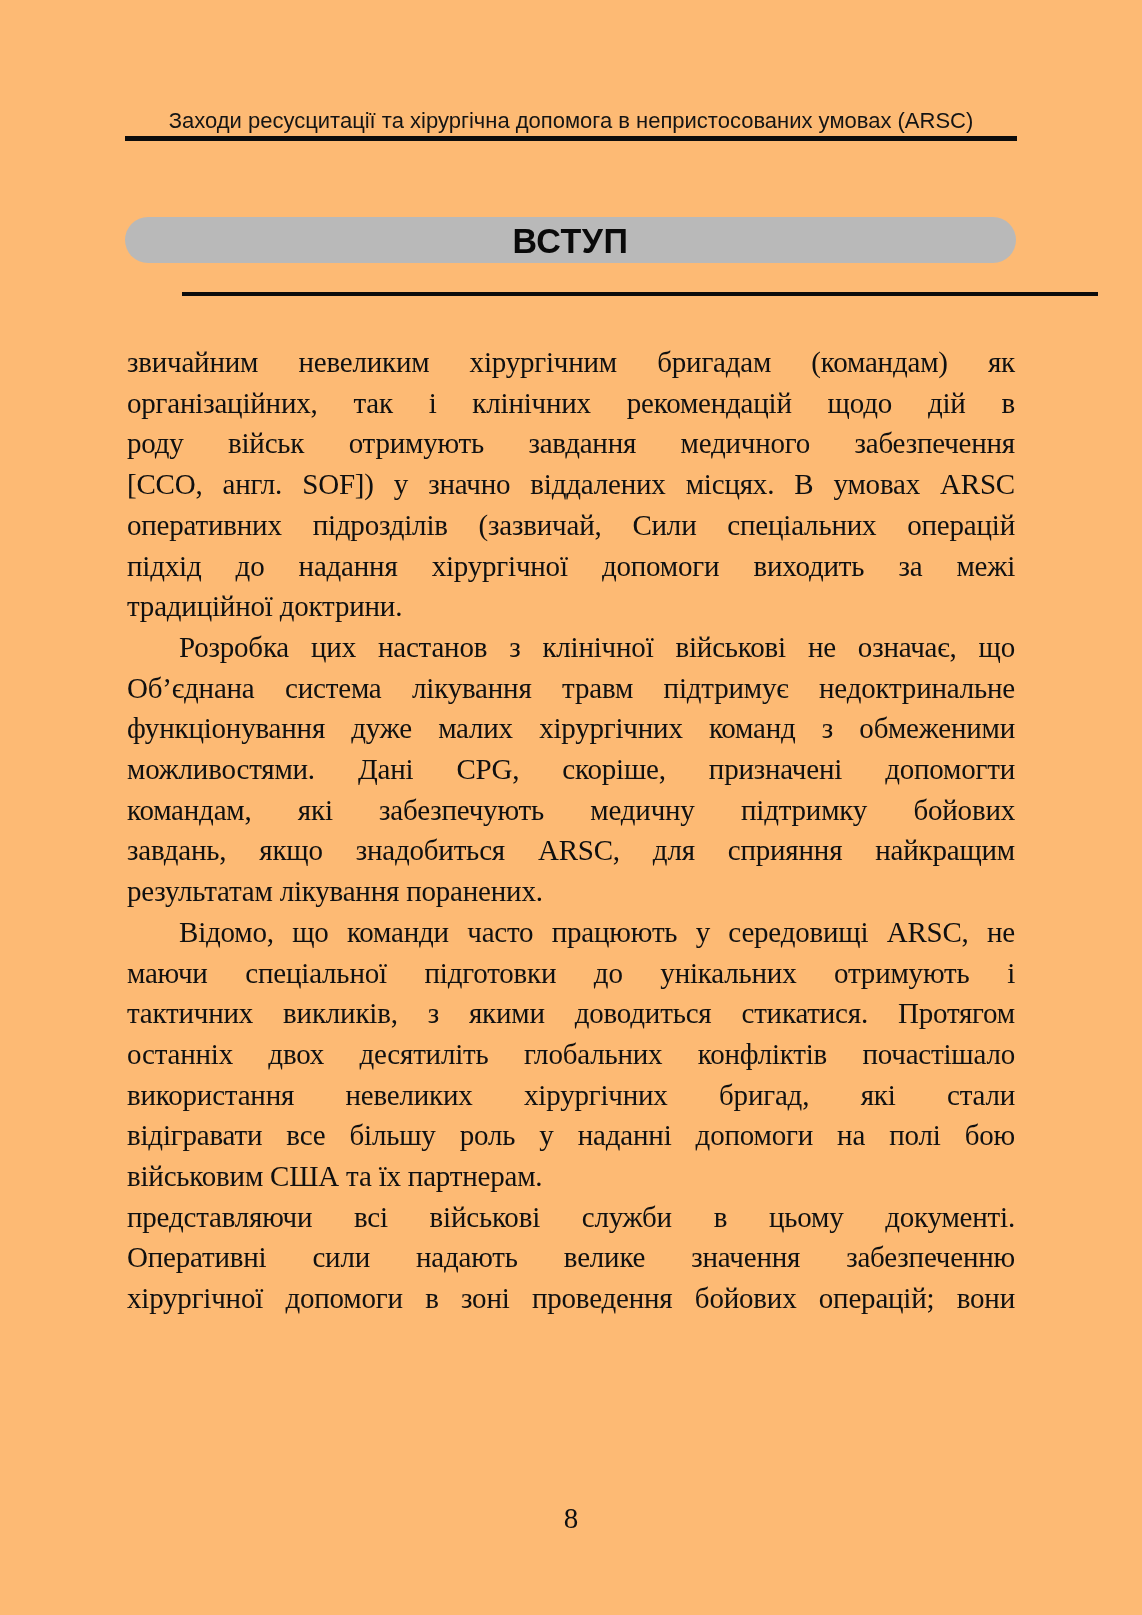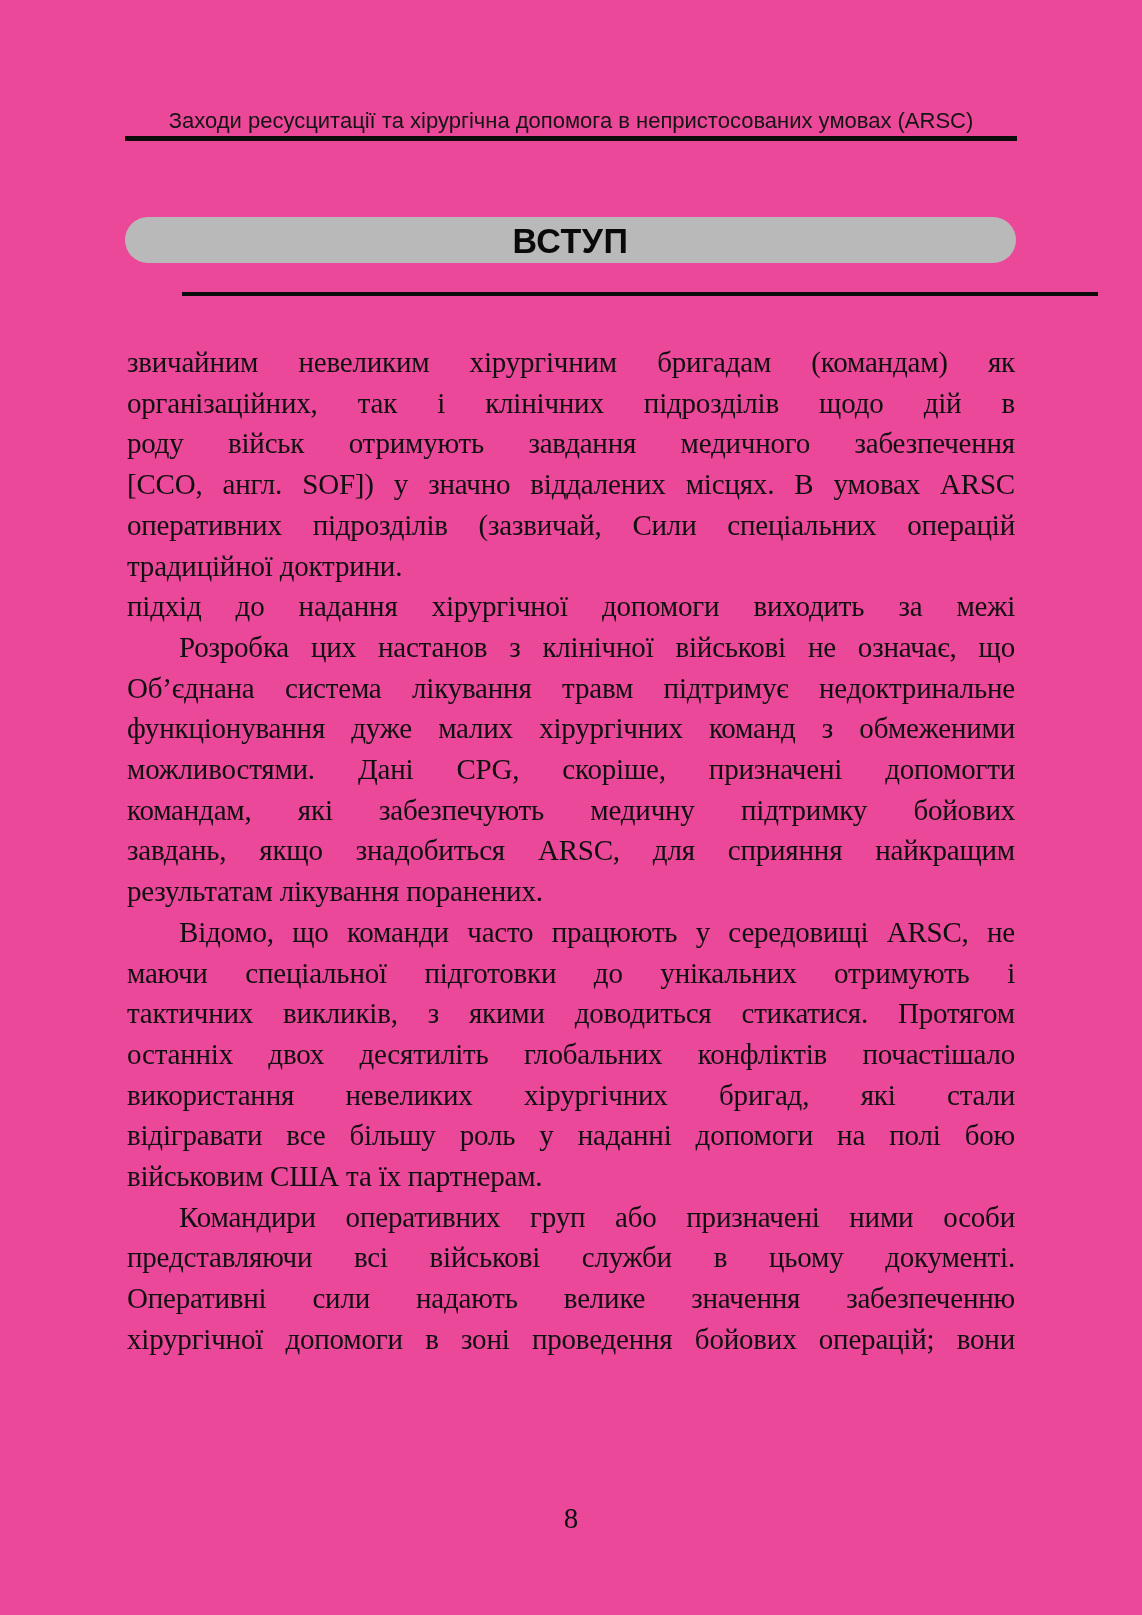--- a/index.html
+++ b/index.html
@@ -94,62 +94,61 @@
     width: 1142px;
     text-align: center;
     font-family: "Liberation Serif", serif;
     font-size: 29px;
     color: #101010;
   }
 </style>
 </head>
 <body>
 
-<div class="page" style="background: #ec4899;">
+<div class="page" style="background: #fdba74;">
 
   <div class="running-header">Заходи ресусцитації та хірургічна допомога в непристосованих умовах (ARSC)</div>
 
   <div class="header-rule" style="background: rgb(12, 12, 12);"></div>
 
   <div class="section-banner" style="background: rgb(185, 185, 185);">
     <span class="title">ВСТУП</span>
   </div>
 
   <div class="banner-underline" style="background: rgb(12, 12, 12);"></div>
 
   <div class="page-body">
       <div class="paragraph">
         <div class="line">звичайним невеликим хірургічним бригадам (командам) як</div>
-        <div class="line">організаційних, так і клінічних підрозділів щодо дій в</div>
+        <div class="line">організаційних, так і клінічних рекомендацій щодо дій в</div>
         <div class="line">роду військ отримують завдання медичного забезпечення</div>
         <div class="line">[ССО, англ. SOF]) у значно віддалених місцях. В умовах ARSC</div>
         <div class="line">оперативних підрозділів (зазвичай, Сили спеціальних операцій</div>
+        <div class="line">підхід до надання хірургічної допомоги виходить за межі</div>
         <div class="line last">традиційної доктрини.</div>
-        <div class="line">підхід до надання хірургічної допомоги виходить за межі</div>
       </div>
       <div class="paragraph">
         <div class="line first">Розробка цих настанов з клінічної військові не означає, що</div>
         <div class="line">Об’єднана система лікування травм підтримує недоктринальне</div>
         <div class="line">функціонування дуже малих хірургічних команд з обмеженими</div>
         <div class="line">можливостями. Дані CPG, скоріше, призначені допомогти</div>
         <div class="line">командам, які забезпечують медичну підтримку бойових</div>
         <div class="line">завдань, якщо знадобиться ARSC, для сприяння найкращим</div>
         <div class="line last">результатам лікування поранених.</div>
       </div>
       <div class="paragraph">
         <div class="line first">Відомо, що команди часто працюють у середовищі ARSC, не</div>
         <div class="line">маючи спеціальної підготовки до унікальних отримують і</div>
         <div class="line">тактичних викликів, з якими доводиться стикатися. Протягом</div>
         <div class="line">останніх двох десятиліть глобальних конфліктів почастішало</div>
         <div class="line">використання невеликих хірургічних бригад, які стали</div>
         <div class="line">відігравати все більшу роль у наданні допомоги на полі бою</div>
         <div class="line last">військовим США та їх партнерам.</div>
       </div>
       <div class="paragraph">
-        <div class="line first">Командири оперативних груп або призначені ними особи</div>
         <div class="line">представляючи всі військові служби в цьому документі.</div>
         <div class="line">Оперативні сили надають велике значення забезпеченню</div>
         <div class="line">хірургічної допомоги в зоні проведення бойових операцій; вони</div>
       </div>
     </div>
 
   <div class="page-number">8</div>
 
 </div>
 

